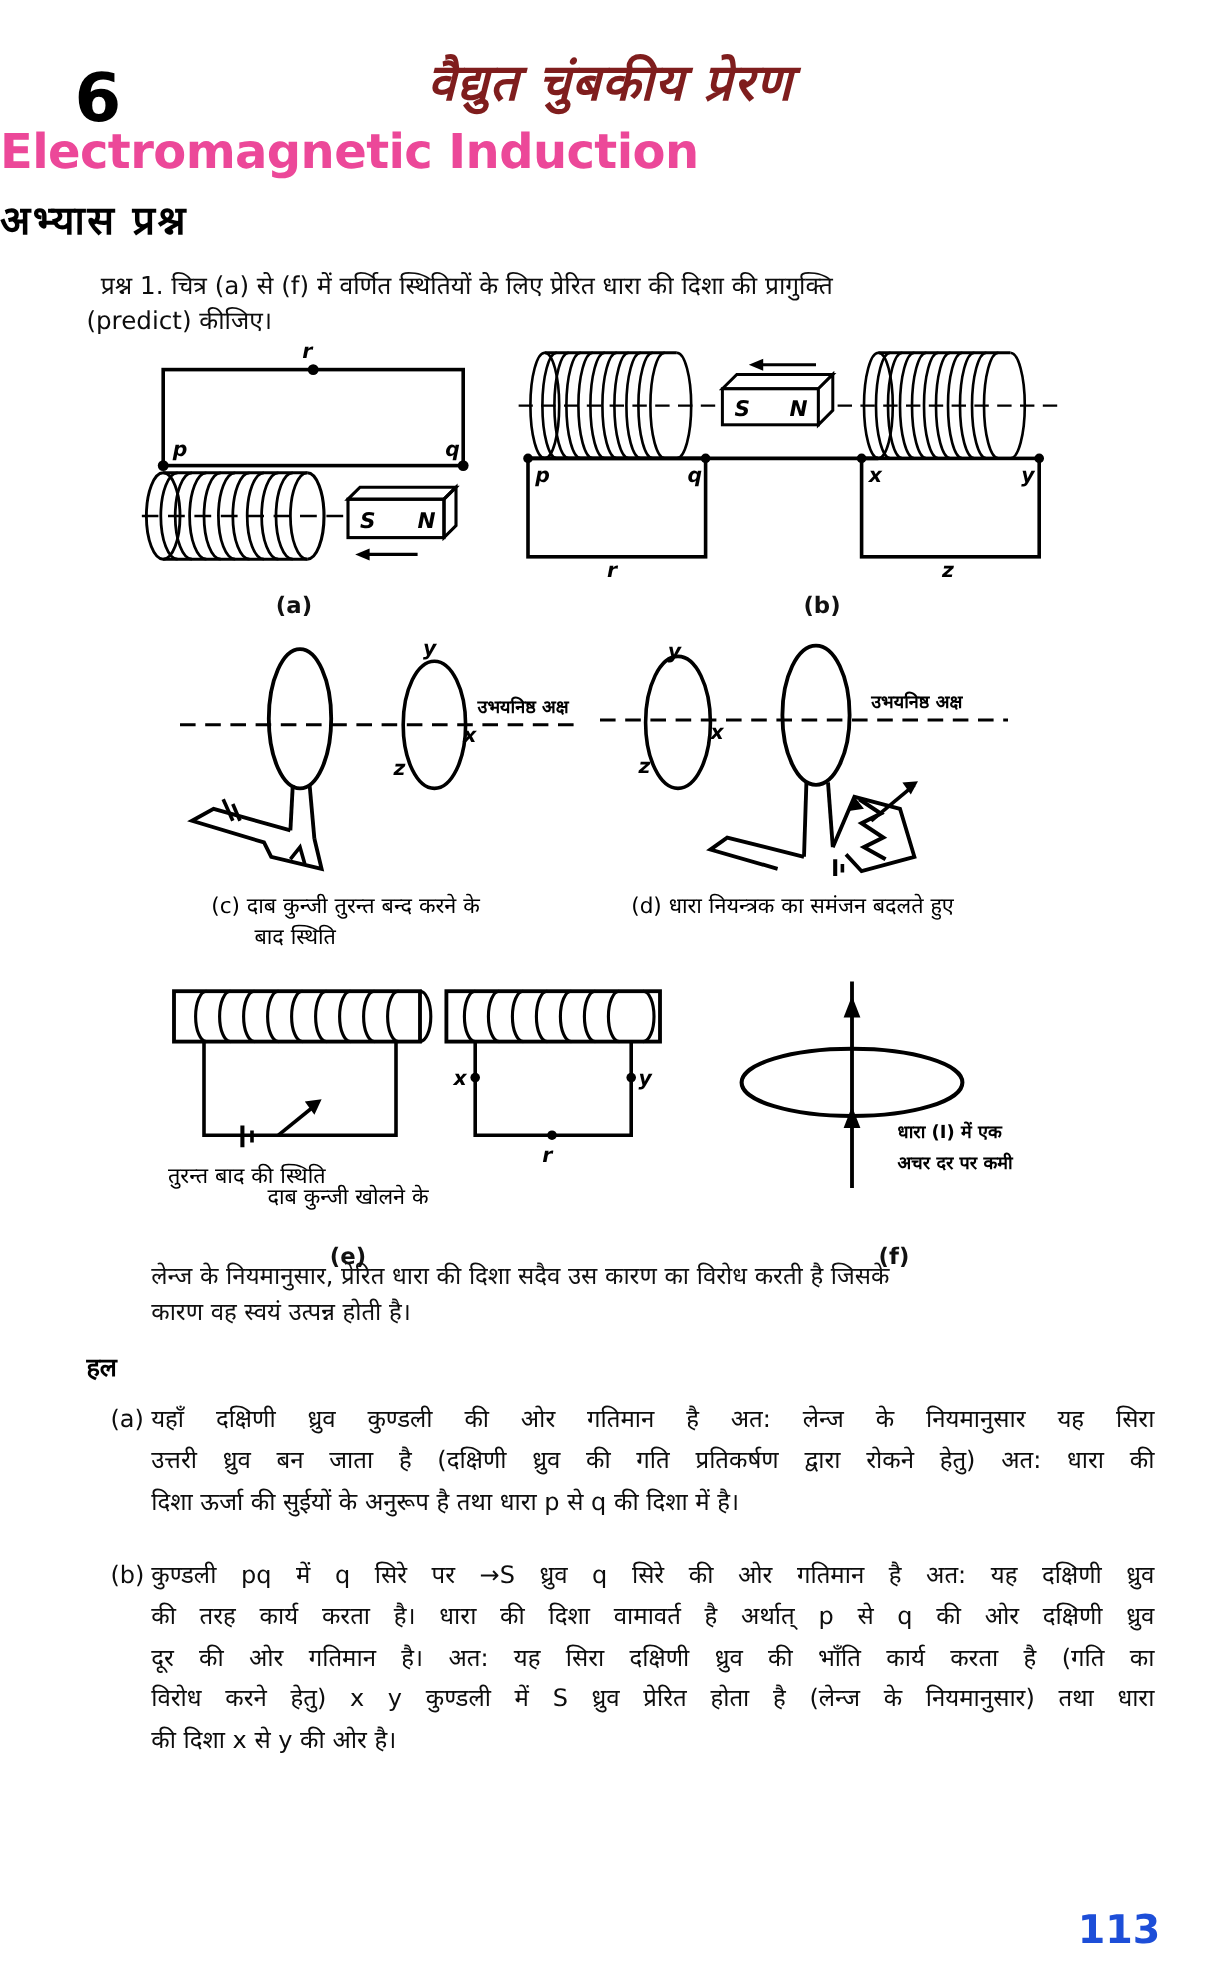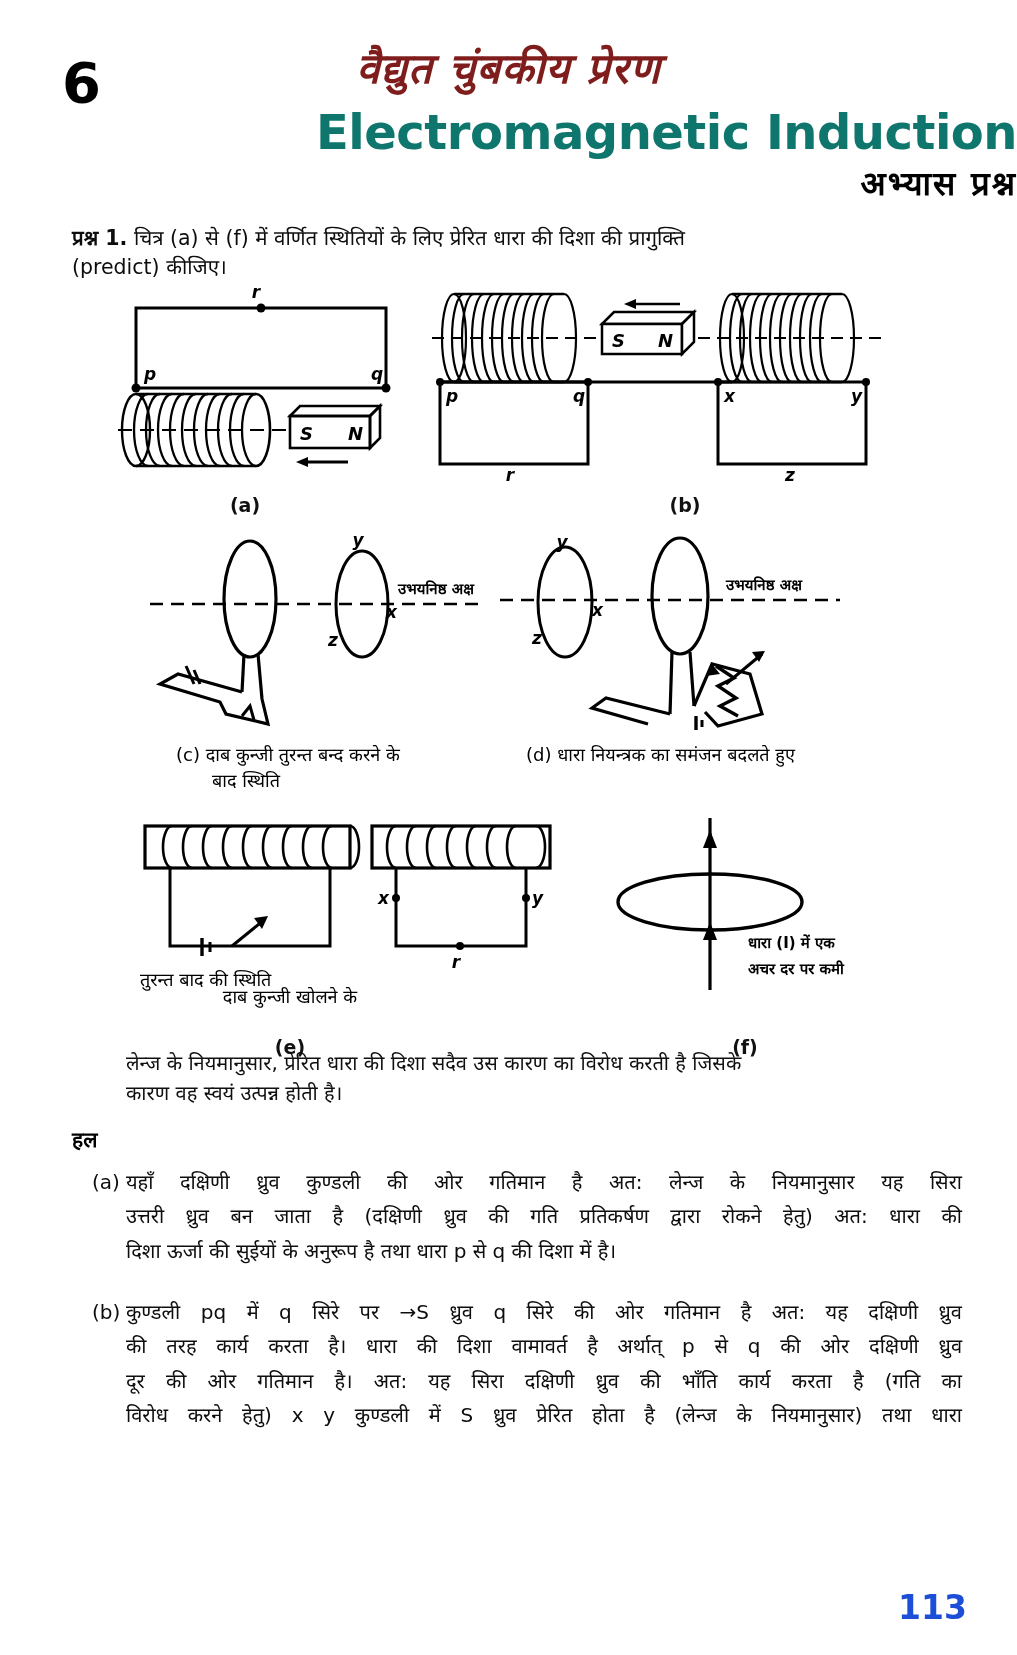--- a/index.html
+++ b/index.html
@@ -42,51 +42,51 @@
     font-weight: bold;
     font-style: italic;
     font-size: 42px;
     color: #7f1d1d;
     letter-spacing: 1px;
   }
   .title-en {
     position: absolute;
     left: 0; right: 0;
     top: 104px;
-    text-align: right;
-    font-family: "DejaVu Sans", sans-serif;
-    font-weight: bold;
-    font-size: 48px;
-    color: #0f766e;
+    text-align: left;
+    font-family: "DejaVu Sans", sans-serif;
+    font-weight: bold;
+    font-size: 40px;
+    color: #ec4899;
     letter-spacing: -0.5px;
   }
   .section-heading {
     position: absolute;
     left: 0; right: 0;
     top: 160px;
-    text-align: right;
+    text-align: left;
     font-family: "DejaVu Sans", sans-serif;
     font-weight: bold;
     font-size: 33px;
     color: #000;
     letter-spacing: 2px;
   }
 
   
   .q-block {
     position: absolute;
     left: 72px;
     top: 224px;
     width: 878px;
     font-family: "DejaVu Sans", sans-serif;
     font-size: 20.5px;
     line-height: 1.45;
     color: #0d0d0d;
   }
-  .q-label { font-weight: bold; }
+  .q-label { font-weight: normal; margin-left: 12px; }
   .q-line { white-space: nowrap; }
   .q-line2 { margin-top: -1px; }
 
   
   .figures { position: absolute; left: 0; top: 276px; width: 1017px; }
   .fig-caption {
     font-family: "DejaVu Sans", sans-serif;
     font-size: 18px;
     color: #000;
     text-align: center;
@@ -414,18 +414,19 @@
   </div>
 
   <div class="sol sol-b">
     <div class="sol-row">
       <div class="sol-tag">(b)</div>
       <div class="sol-body">
         <p class="justify">कुण्डली pq में q सिरे पर →S ध्रुव q सिरे की ओर गतिमान है अत: यह दक्षिणी ध्रुव</p>
         <p class="justify">की तरह कार्य करता है। धारा की दिशा वामावर्त है अर्थात् p से q की ओर दक्षिणी ध्रुव</p>
         <p class="justify">दूर की ओर गतिमान है। अत: यह सिरा दक्षिणी ध्रुव की भाँति कार्य करता है (गति का</p>
         <p class="justify">विरोध करने हेतु) x y कुण्डली में S ध्रुव प्रेरित होता है (लेन्ज के नियमानुसार) तथा धारा</p>
+        <p class="last">की दिशा x से y की ओर है।</p>
       </div>
     </div>
   </div>
 
   <div class="page-num">113</div>
 </div>
 
 </body></html>

